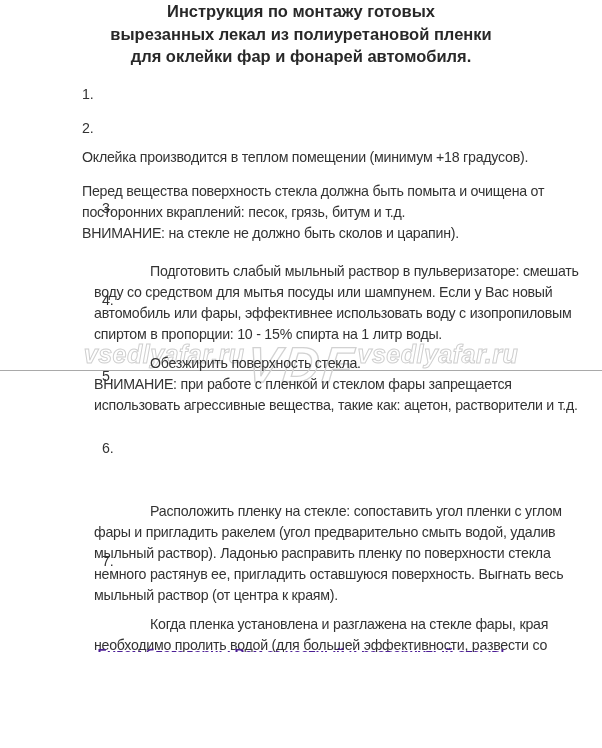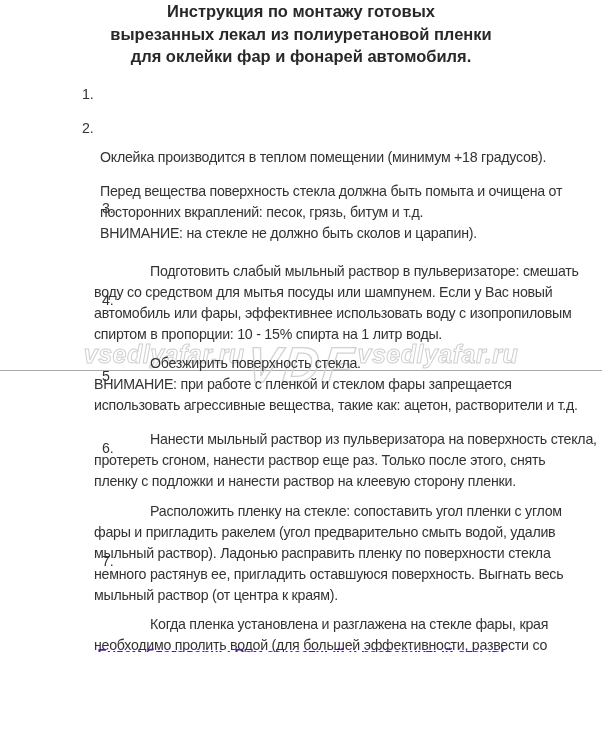--- a/index.html
+++ b/index.html
@@ -17,21 +17,21 @@
     font-size:16.5px;line-height:22.5px;font-weight:700;
     color:#282828;
     white-space:pre;
   }
   .body-text{
     font-size:14.2px;line-height:21px;letter-spacing:-0.25px;
     white-space:pre;
   }
   .list-step{position:absolute;left:82px;width:460px;}
   .list-step .step-number{position:absolute;left:0;top:0;}
-  .list-step .step-text{margin-left:18px;}
+  .list-step .step-text{}
   .num-para{position:absolute;left:86px;width:480px;}
   .num-para .step-number{position:absolute;left:16px;top:0;}
   .num-para .step-text{text-indent:56px;margin-left:8px;}
   .footer-note{
     position:absolute;left:0;top:644px;width:602px;
     text-align:center;font-weight:700;
     font-size:14.4px;line-height:21.5px;letter-spacing:-0.2px;
     color:#4c1d95;
     white-space:pre;
   }
@@ -108,23 +108,20 @@
 
   <div class="num-para body-text" style="top:290px;">
     <span class="step-number">4.</span>
     <div class="step-text">Обезжирить поверхность стекла.
 ВНИМАНИЕ: при работе с пленкой и стеклом фары запрещается
 использовать агрессивные вещества, такие как: ацетон, растворители и т.д.</div>
   </div>
 
   <div class="num-para body-text" style="top:366px;">
     <span class="step-number">5.</span>
-    <div class="step-text">Нанести мыльный раствор из пульверизатора на поверхность стекла,
-протереть сгоном, нанести раствор еще раз. Только после этого, снять
-пленку с подложки и нанести раствор на клеевую сторону пленки.</div>
   </div>
 
   <div class="num-para body-text" style="top:438px;">
     <span class="step-number">6.</span>
     <div class="step-text">Расположить пленку на стекле: сопоставить угол пленки с углом
 фары и пригладить ракелем (угол предварительно смыть водой, удалив
 мыльный раствор). Ладонью расправить пленку по поверхности стекла
 немного растянув ее, пригладить оставшуюся поверхность. Выгнать весь
 мыльный раствор (от центра к краям).</div>
   </div>

